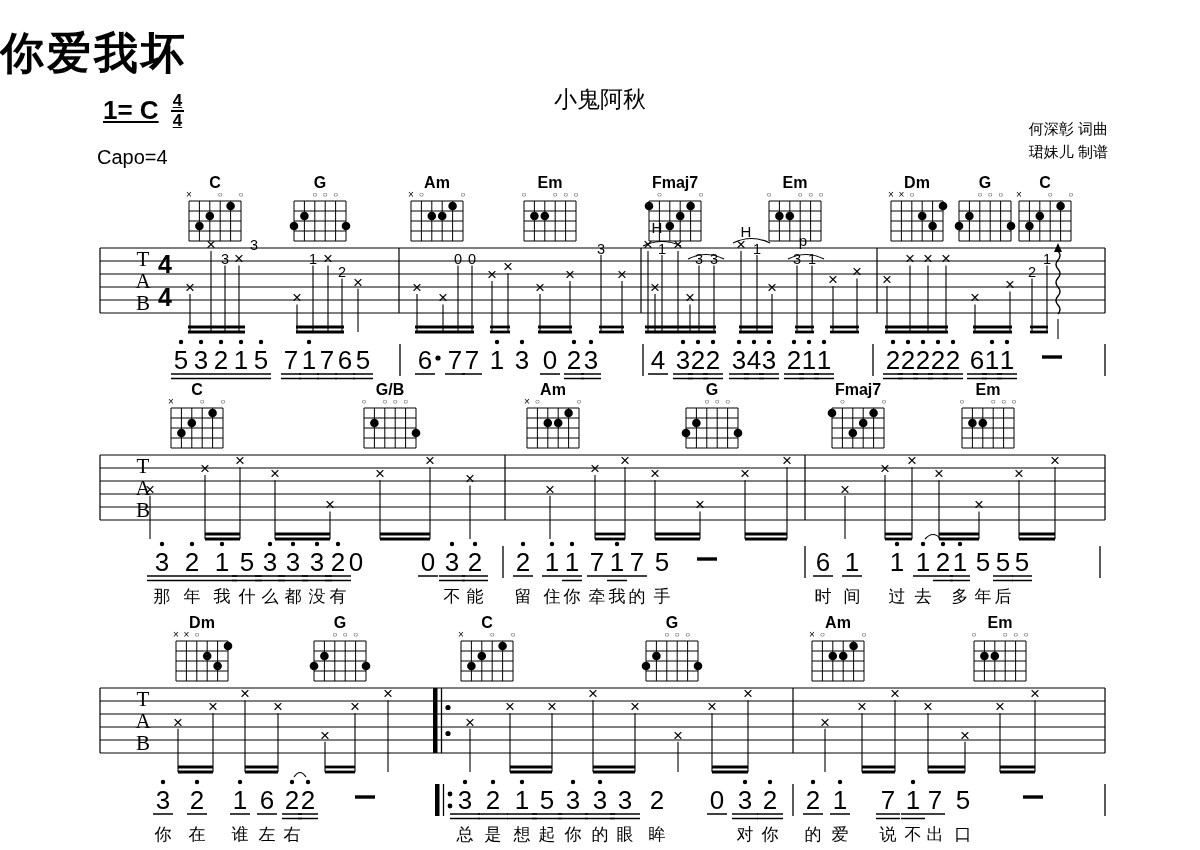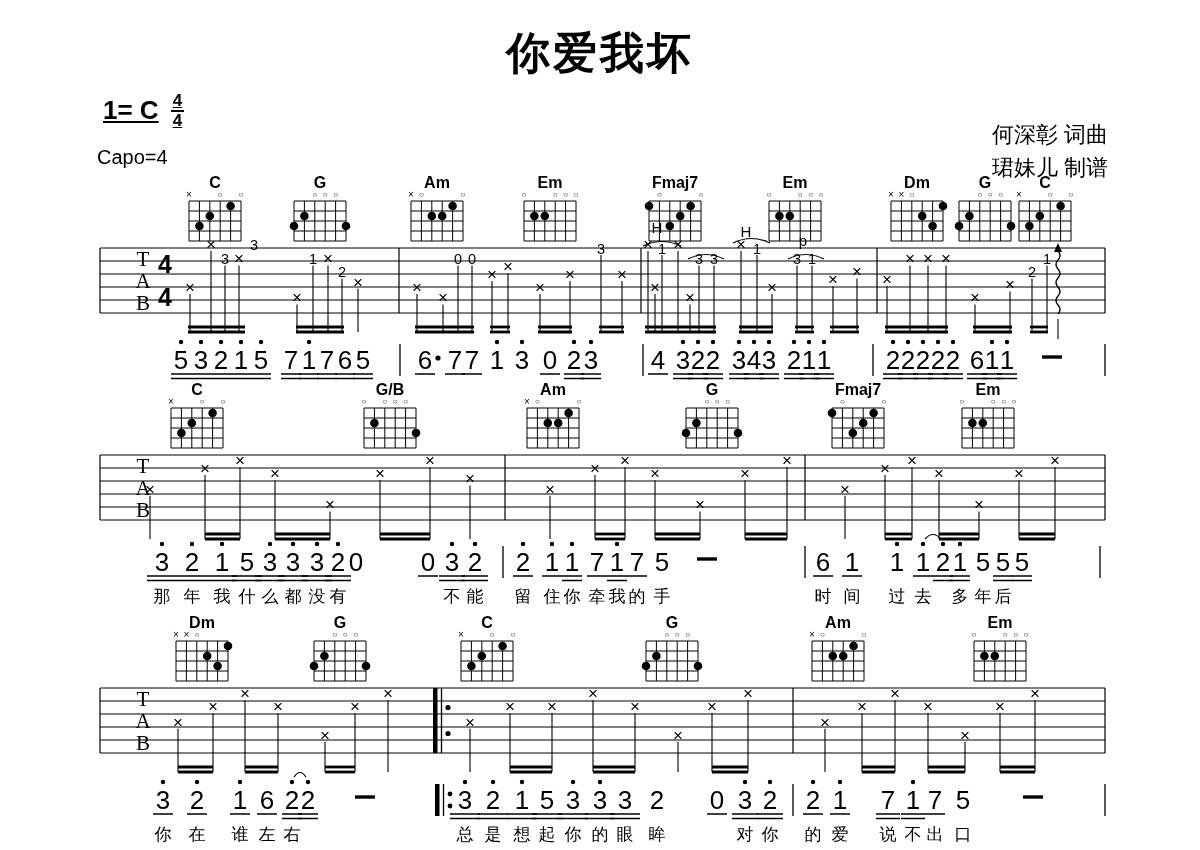--- a/index.html
+++ b/index.html
@@ -2,46 +2,47 @@
 <html><head>
 <meta charset="utf-8">
 <style>
   html,body{margin:0;padding:0;background:#e8e8e8;}
   .page{
     width:1200px;height:850px;background:#ffffff;position:relative;
     font-family:"Liberation Sans","DejaVu Sans",sans-serif;color:#000;
     overflow:hidden;margin:0 auto;
   }
   .title{
-    position:absolute;top:24px;left:0;width:100%;text-align:center;
+    position:absolute;top:24px;left:0;width:100%;
     font-size:44px;font-weight:700;letter-spacing:3px;
   }
   .artist{
     position:absolute;top:84px;left:0;width:100%;text-align:center;
     font-size:23px;font-weight:400;
   }
   .keyrow{
     position:absolute;left:103px;top:92px;font-size:26px;font-weight:600;
     display:flex;align-items:center;gap:12px;text-decoration:underline;
   }
   .frac{display:inline-flex;flex-direction:column;align-items:center;
     font-size:17px;font-weight:700;line-height:1.05;}
   .frac .den{border-top:2px solid #000;padding:0 2px;}
   .frac .num{padding:0 2px;}
   .capo{position:absolute;left:97px;top:146px;font-size:20px;}
   .credits{position:absolute;right:92px;top:118px;text-align:right;
-    font-size:22px;line-height:1.5;}
+    font-size:15px;line-height:1.5;}
   #score{position:absolute;left:0;top:0;width:1200px;height:850px;}
   #score svg{display:block;}
 </style>
 </head>
 <body>
 
 <div class="page">
   <div class="title">你爱我坏</div>
+  <div class="artist">小鬼阿秋</div>
   <div class="keyrow">
     <span>1= C</span>
     <span class="frac">
       <span class="num">4</span>
       <span class="den">4</span>
     </span>
   </div>
   <div class="capo">Capo=4</div>
   <div class="credits">
     <div>何深彰 词曲</div>

